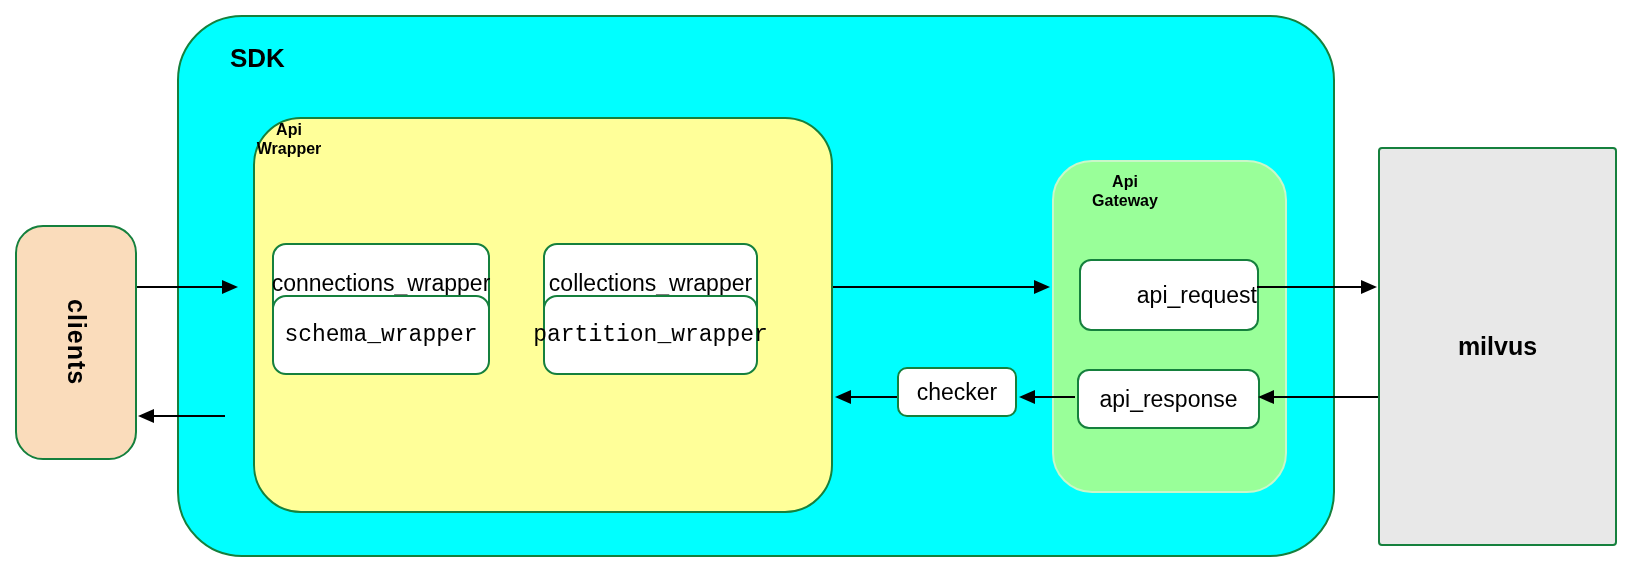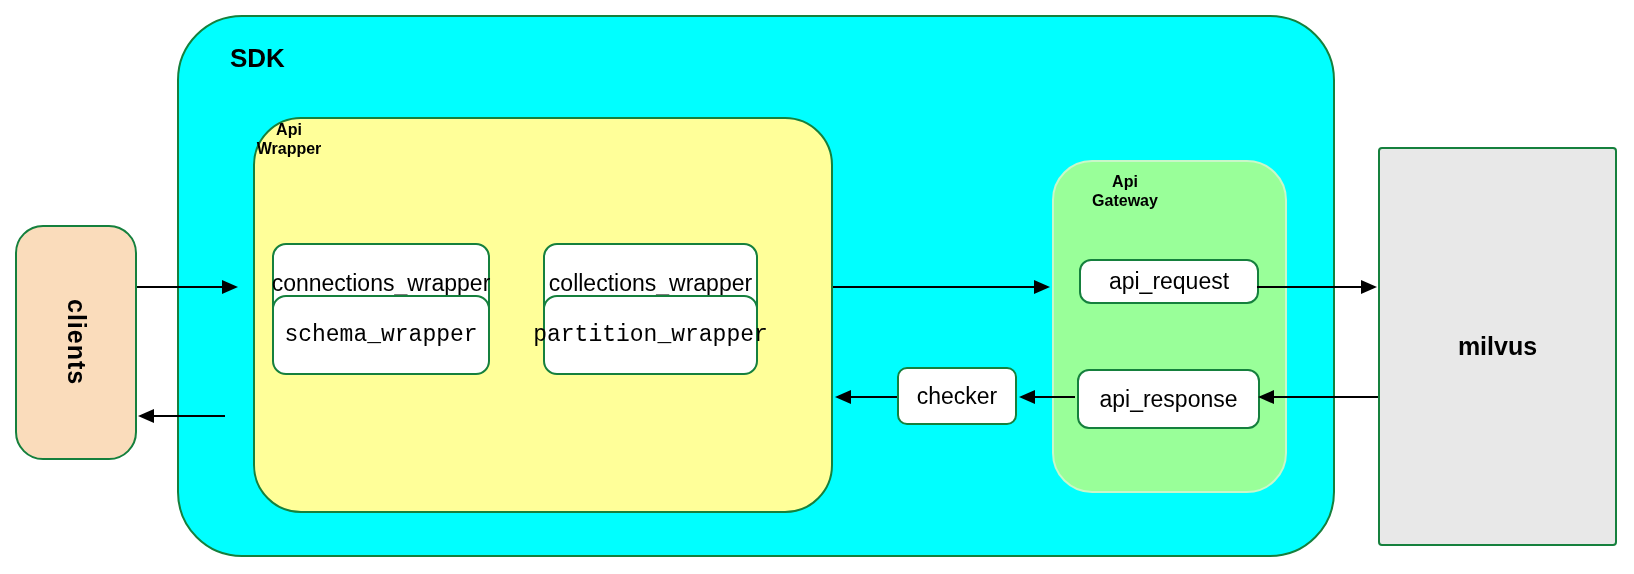--- a/index.html
+++ b/index.html
@@ -27,24 +27,24 @@
   .leaf{background:#ffffff;border-radius:14px;font-size:23px;}
 
   .wrap-r1{top:96px;margin-top:28px;}  .wrap-r2{top:176px;font-family:Liberation Mono, monospace;}  .wrap-r3{top:274px;}
   .wrap-c1{left:17px;width:218px;height:80px;}
   .wrap-c2{left:288px;width:215px;height:80px;text-align:right;}
 
   
   .api-gateway-box{left:873px;top:143px;width:235px;height:333px;background:#99ff99;
                    border:2px solid #c9f7c9;border-radius:40px;}
   .api-gateway-label{left:1px;top:10px;width:140px;}
-  .api-request-box{left:25px;top:97px;width:180px;height:45px;border-radius:12px;}
+  .api-request-box{left:25px;top:97px;width:180px;height:72px;border-radius:12px;justify-content:flex-end;}
   .api-response-box{left:23px;top:207px;width:183px;height:60px;border-radius:12px;}
 
-  .checker-box{left:718px;top:350px;width:120px;height:58px;border-radius:10px;}
+  .checker-box{left:718px;top:350px;width:120px;height:50px;border-radius:10px;}
 
   
   .aline{position:absolute;height:2px;background:#000;}
   .ah{position:absolute;width:0;height:0;border-top:7px solid transparent;border-bottom:7px solid transparent;}
   .ah-r{border-left:16px solid #000;}
   .ah-l{border-right:16px solid #000;}
 </style>
 </head>
 <body>
 

